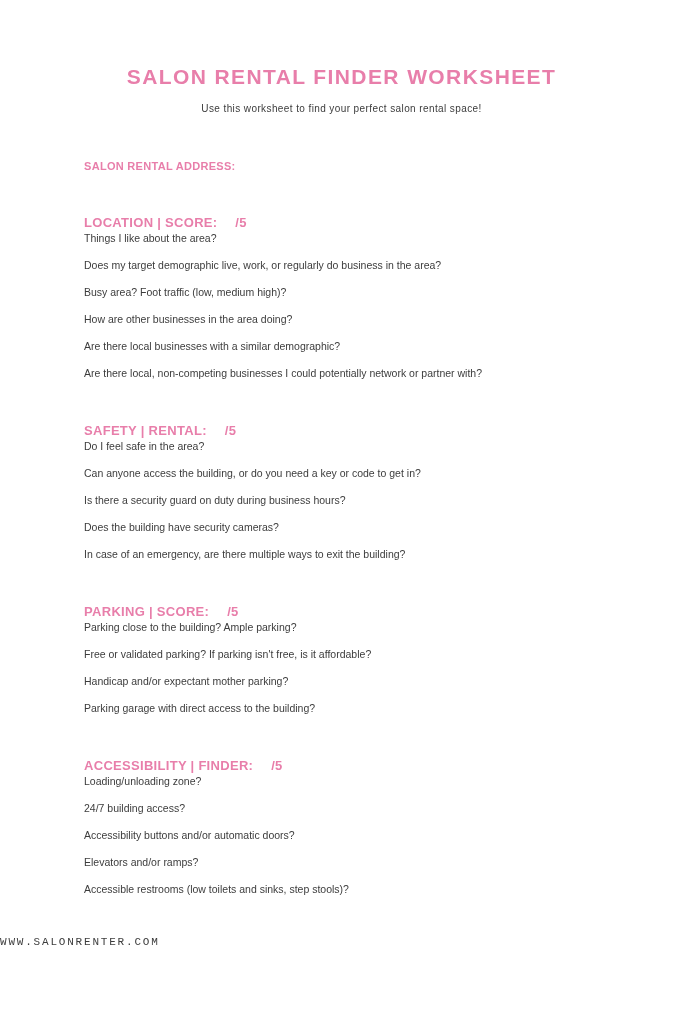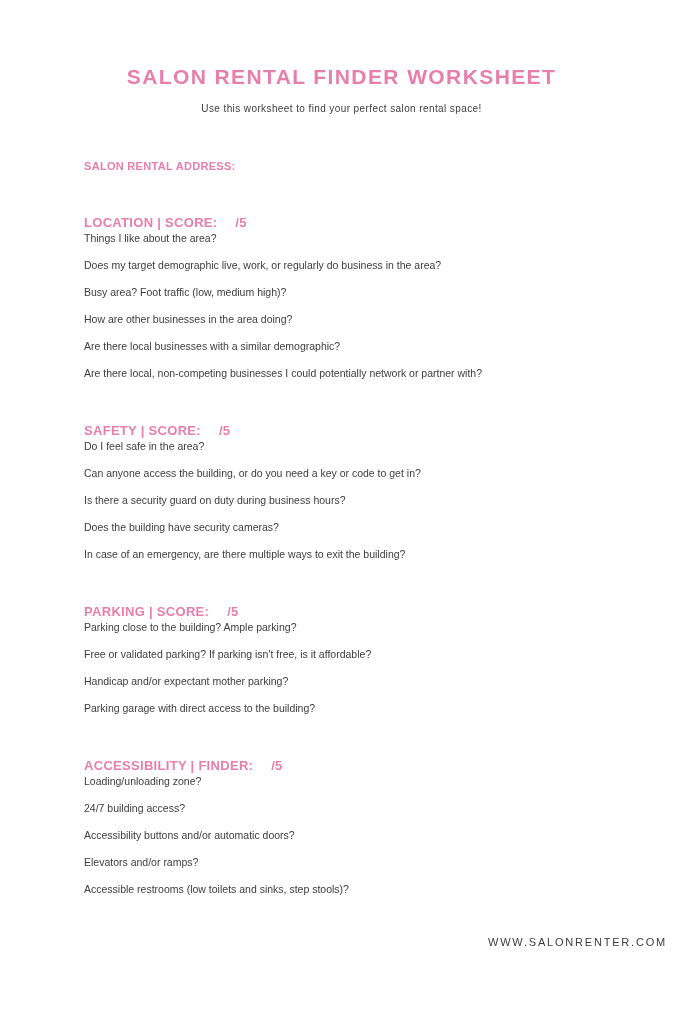--- a/index.html
+++ b/index.html
@@ -65,25 +65,26 @@
     margin: 0 0 16px 0;
     font-size: 10.5px;
     line-height: 11px;
     color: #3c3c3c;
   }
   .footer {
     position: absolute;
     left: 0;
     right: 16px;
     top: 936px;
-    text-align: right;
+    text-align: left;
     font-size: 11px;
     line-height: 12px;
     letter-spacing: 1.8px;
     color: #3c3c3c;
+    font-family: Liberation Mono, monospace;
   }
 </style>
 </head>
 <body>
 
 <div class="page">
 
   <div class="header">
     <h1 class="doc-title">SALON RENTAL FINDER WORKSHEET</h1>
     <p class="doc-subtitle">Use this worksheet to find your perfect salon rental space!</p>
@@ -101,21 +102,21 @@
       <p class="q">Things I like about the area?</p>
       <p class="q">Does my target demographic live, work, or regularly do business in the area?</p>
       <p class="q">Busy area? Foot traffic (low, medium high)?</p>
       <p class="q">How are other businesses in the area doing?</p>
       <p class="q">Are there local businesses with a similar demographic?</p>
       <p class="q">Are there local, non-competing businesses I could potentially network or partner with?</p>
     </div>
 
     <div class="qsection">
       <h2 class="sec-head">
-        <span>SAFETY | SCORE:</span>
+        <span>SAFETY | RENTAL:</span>
         <span class="score">/5</span>
       </h2>
       <p class="q">Do I feel safe in the area?</p>
       <p class="q">Can anyone access the building, or do you need a key or code to get in?</p>
       <p class="q">Is there a security guard on duty during business hours?</p>
       <p class="q">Does the building have security cameras?</p>
       <p class="q">In case of an emergency, are there multiple ways to exit the building?</p>
     </div>
 
     <div class="qsection">

